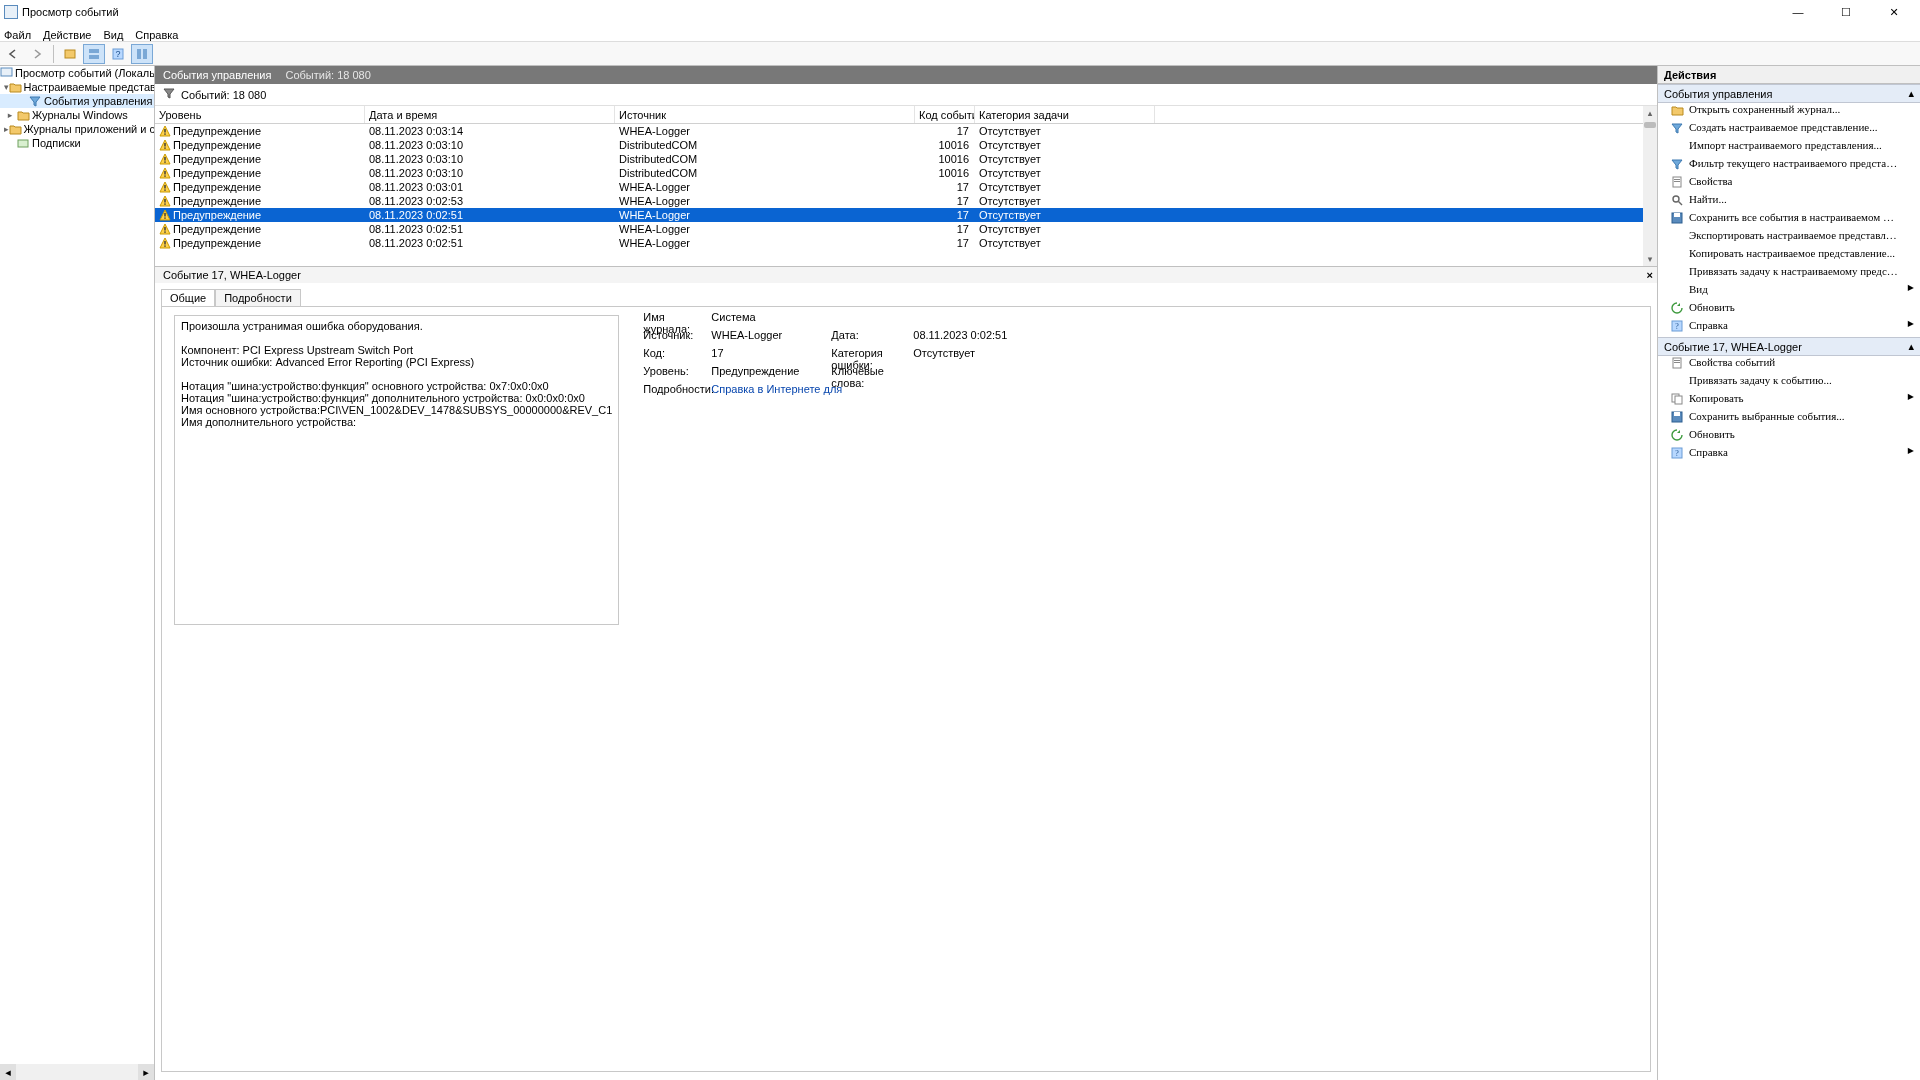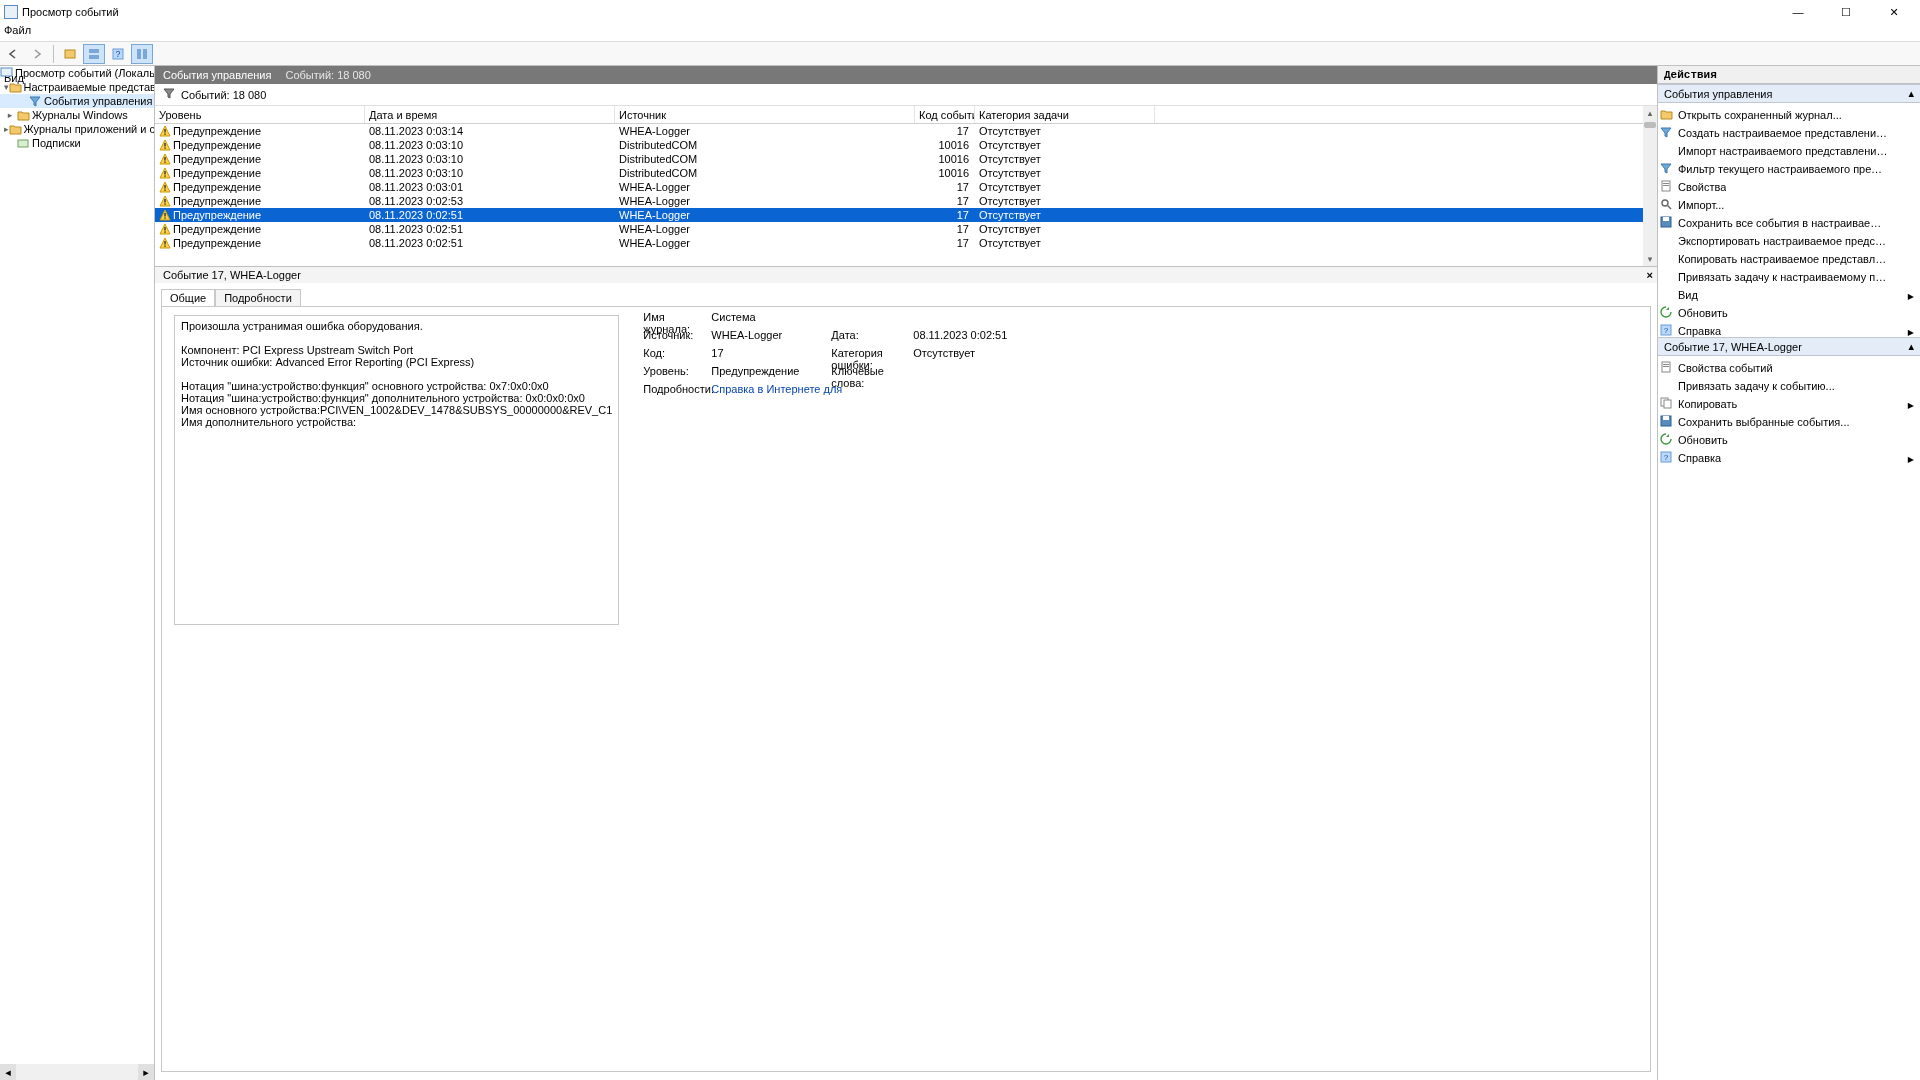--- a/index.html
+++ b/index.html
@@ -7,21 +7,21 @@
 .window { width: 1920px; height: 1080px; display: flex; flex-direction: column; }
 
 
 .titlebar { height: 24px; display: flex; align-items: center; padding: 0 4px; background: #fff; }
 .titlebar .app-icon { width: 14px; height: 14px; margin-right: 4px; border: 1px solid #5a8bbd; background: #e8f0f8; }
 .titlebar .title { flex: 1; }
 .sysbtns { display: flex; gap: 12px; margin-right: 4px; }
 .sysbtn { width: 36px; height: 18px; display: flex; align-items: center; justify-content: center; cursor: pointer; }
 
 
-.menubar { height: 18px; display: flex; align-items: flex-start; padding-left: 4px; gap: 12px; border-bottom: 1px solid #ddd; flex-direction: column; }
+.menubar { height: 18px; display: flex; align-items: flex-end; padding-left: 4px; gap: 12px; border-bottom: 1px solid #ddd; }
 .menubar span { cursor: pointer; }
 
 
 .toolbar { height: 24px; display: flex; align-items: center; padding: 0 2px; gap: 2px; border-bottom: 1px solid #c0c0c0; background: #f8f8f8; }
 .tbbtn { width: 22px; height: 20px; display:flex; align-items:center; justify-content:center; cursor:pointer; }
 .tbsep { width: 1px; height: 18px; background: #c0c0c0; margin: 0 3px; }
 .tbbtn.active { background: #cde3f9; border: 1px solid #7aa8d6; }
 
 
 .main { flex: 1; display: flex; min-height: 0; }
@@ -77,25 +77,25 @@
 .props { margin: 4px 12px 12px; }
 .props .prow { display: flex; height: 18px; }
 .props .pk { width: 68px; }
 .props .pv { width: 120px; }
 .props .pk2 { width: 82px; }
 .props .pv2 { }
 .link { color: #0645ad; cursor: pointer; }
 
 
 .actions { width: 262px; flex-shrink: 0; display: flex; flex-direction: column; }
-.actions-title { height: 18px; background: #f0f0f0; border-bottom: 1px solid #c0c0c0; padding-left: 6px; display:flex; align-items:center; font-weight:bold;font-family:Liberation Mono, monospace; }
+.actions-title { height: 18px; background: #f0f0f0; border-bottom: 1px solid #c0c0c0; padding-left: 6px; display:flex; align-items:center; font-weight:bold; }
 .actions-body { flex: 1; overflow: auto; }
 .act-section { background: #e4ecf7; border-top: 1px solid #c0c6d2; border-bottom: 1px solid #c0c6d2; display:flex; align-items:center; padding: 2px 6px; font-size:11px; }
 .act-section .sp { flex:1; }
-.act-item { display: flex; align-items: flex-end; height: 18px; padding-left: 0; cursor: pointer; font-size:11px; }
+.act-item { display: flex; align-items: flex-start; height: 18px; padding-left: 11px; cursor: pointer; font-size:11px;font-family:Liberation Serif, serif; }
 .act-item .ic { width: 16px; height: 14px; margin-right: 4px; display:inline-flex; align-items:center; justify-content:center; }
 .act-item .arr { margin-left: auto; margin-right: 6px; font-size: 8px; }
 .act-item .txt { overflow:hidden; white-space:nowrap; text-overflow:ellipsis; max-width: 210px; }
 
 </style>
 </head>
 <body>
 
 <div class="window">
 
@@ -489,21 +489,21 @@
               </span>
               <span class="txt">Свойства</span>
             </div>
             <div class="act-item">
               <span class="ic">
                 <svg width="12" height="12" viewBox="0 0 12 12">
                   <circle cx="5" cy="5" r="3" fill="none" stroke="#666" stroke-width="1.4"></circle>
                   <line x1="7.5" y1="7.5" x2="11" y2="11" stroke="#666" stroke-width="1.4"></line>
                 </svg>
               </span>
-              <span class="txt">Импорт...</span>
+              <span class="txt">Найти...</span>
             </div>
             <div class="act-item">
               <span class="ic">
                 <svg width="12" height="12" viewBox="0 0 12 12">
                   <rect x="1" y="1" width="10" height="10" fill="#5a8bbd" stroke="#2d5e90"></rect>
                   <rect x="3" y="1" width="6" height="4" fill="#fff"></rect>
                 </svg>
               </span>
               <span class="txt">Сохранить все события в настраиваемом представл...</span>
             </div>

